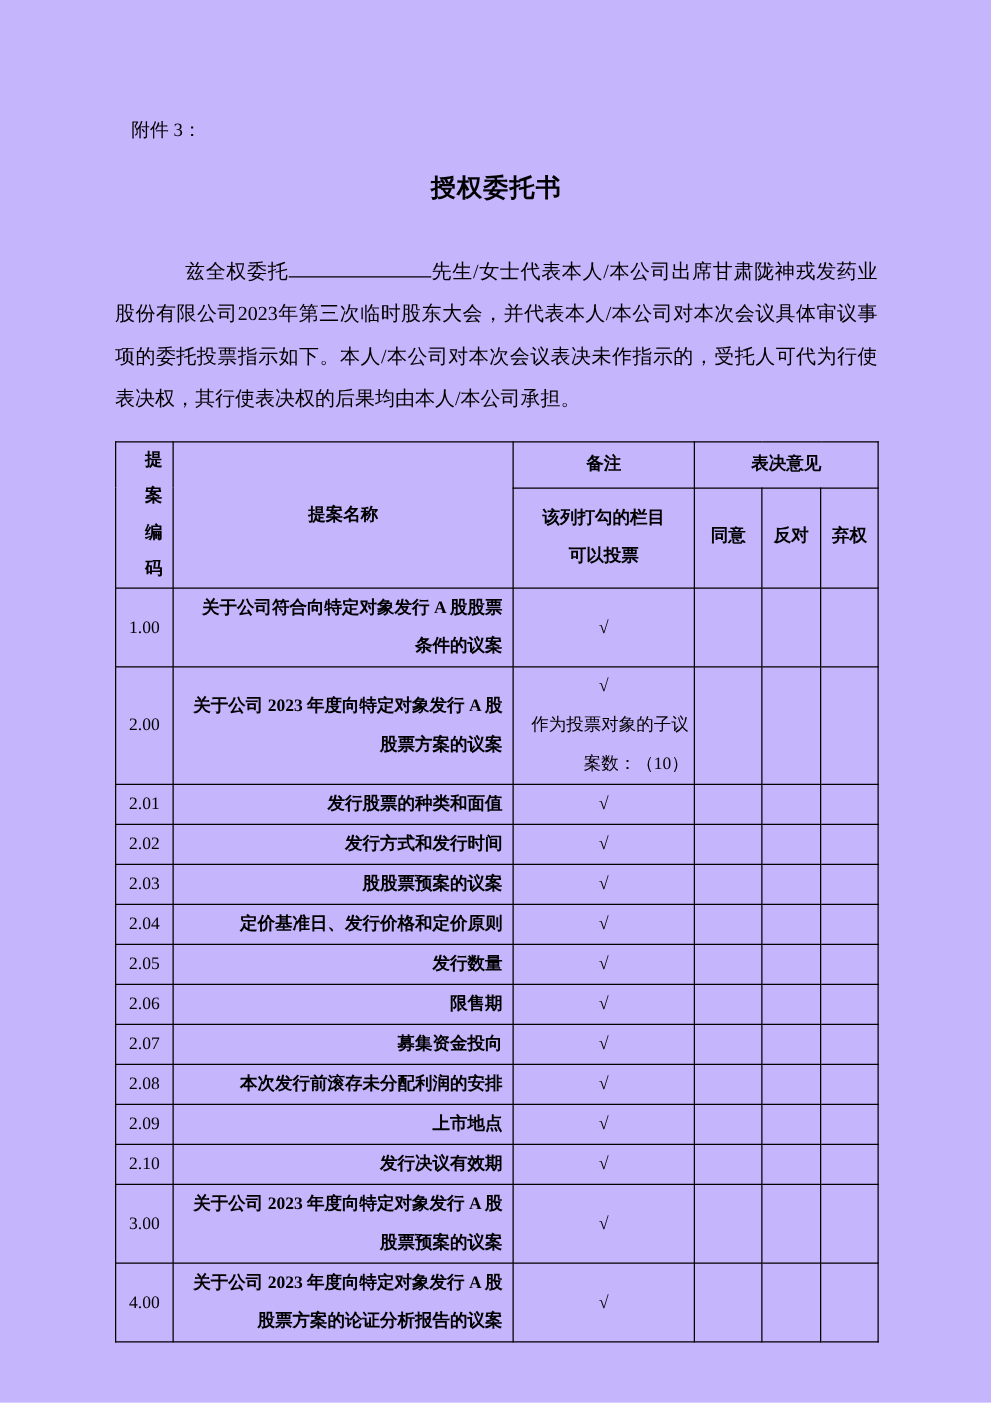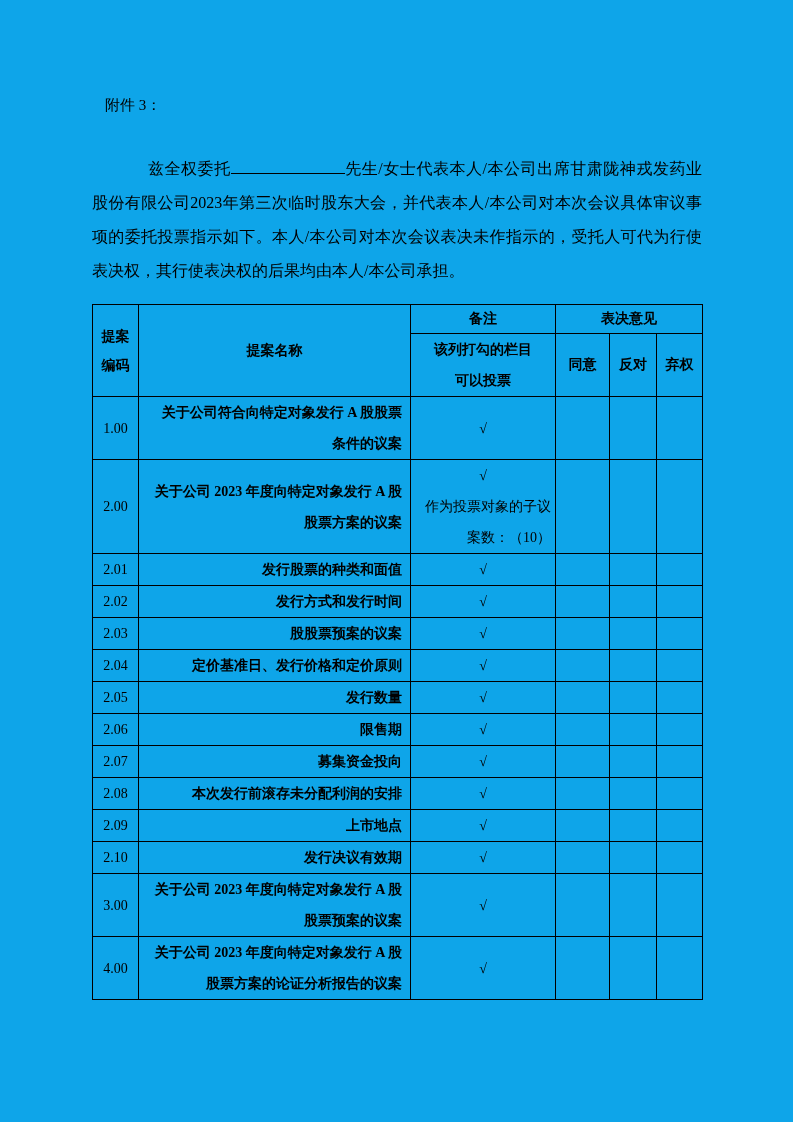--- a/index.html
+++ b/index.html
@@ -12,21 +12,21 @@
     height: 1122px;
     overflow: hidden;
     font-family: "Liberation Serif", "DejaVu Serif", serif;
     color: #000000;
   }
   .page {
     box-sizing: border-box;
     width: 793px;
     height: 1122px;
     padding: 95px 91px 0 92px;
-    background: #0ea5e9;
+    background: #c4b5fd;
   }
   .attachment {
     font-size: 15px;
     line-height: 20px;
     margin-left: 13px;
   }
   .doc-title {
     text-align: center;
     font-size: 20px;
     font-weight: bold;
@@ -57,21 +57,21 @@
   .proposal-table th, .proposal-table td {
     border: 1px solid #000000;
     font-size: 14px;
     vertical-align: middle;
     padding: 0;
   }
   .proposal-table th {
     font-weight: bold;
     text-align: center;
   }
-  th.h-code { padding: 0 7px; line-height: 29px; }
+  th.h-code { padding: 0 23px; line-height: 29px; }
   th.h-name { line-height: 29px; }
   th.h-note { height: 28px; line-height: 28px; margin-top: 28px; }
   th.h-vote { height: 28px; line-height: 28px; }
   th.h-note-sub { line-height: 31px; height: 62px; }
   th.h-opt { height: 62px; line-height: 62px; }
   td.c-code {
     text-align: center;
     line-height: 31px;
     font-size: 14px;
   }
@@ -93,20 +93,21 @@
   }
   td.c-vote { line-height: 31px; }
 </style>
 </head>
 <body>
 
 <div class="page">
 
   <div class="attachment">附件 3：</div>
 
+  <div class="doc-title">授权委托书</div>
 
   <p class="intro"><span>兹全权委托</span><span class="blank-line"></span><span>先生/女士代表本人/本公司出席甘肃陇神戎发药业股份有限公司2023年第三次临时股东大会，并代表本人/本公司对本次会议具体审议事项的委托投票指示如下。本人/本公司对本次会议表决未作指示的，受托人可代为行使表决权，其行使表决权的后果均由本人/本公司承担。</span></p>
 
   <table class="proposal-table">
     <colgroup>
       <col style="width:46px">
       <col style="width:272px">
       <col style="width:145px">
       <col style="width:54px">
       <col style="width:47px">

